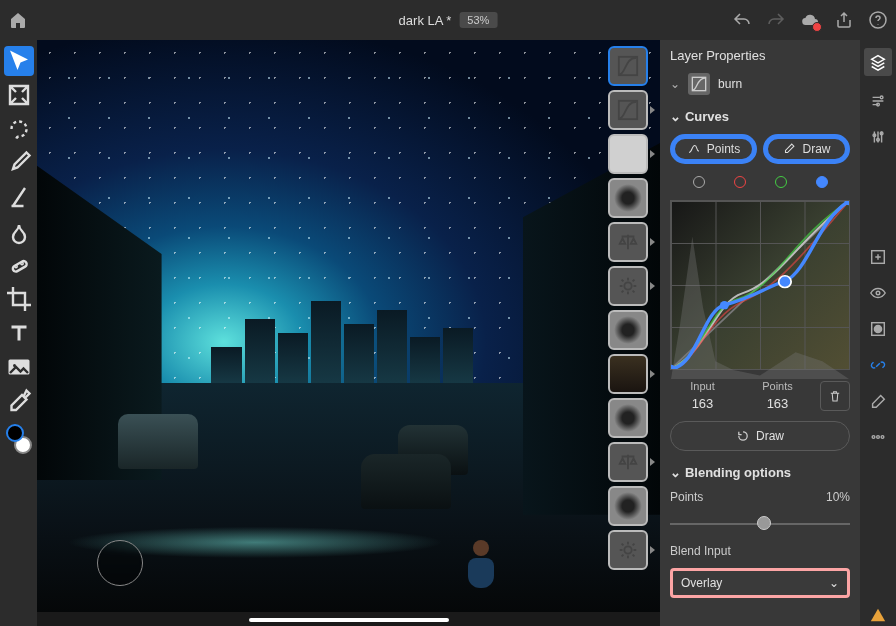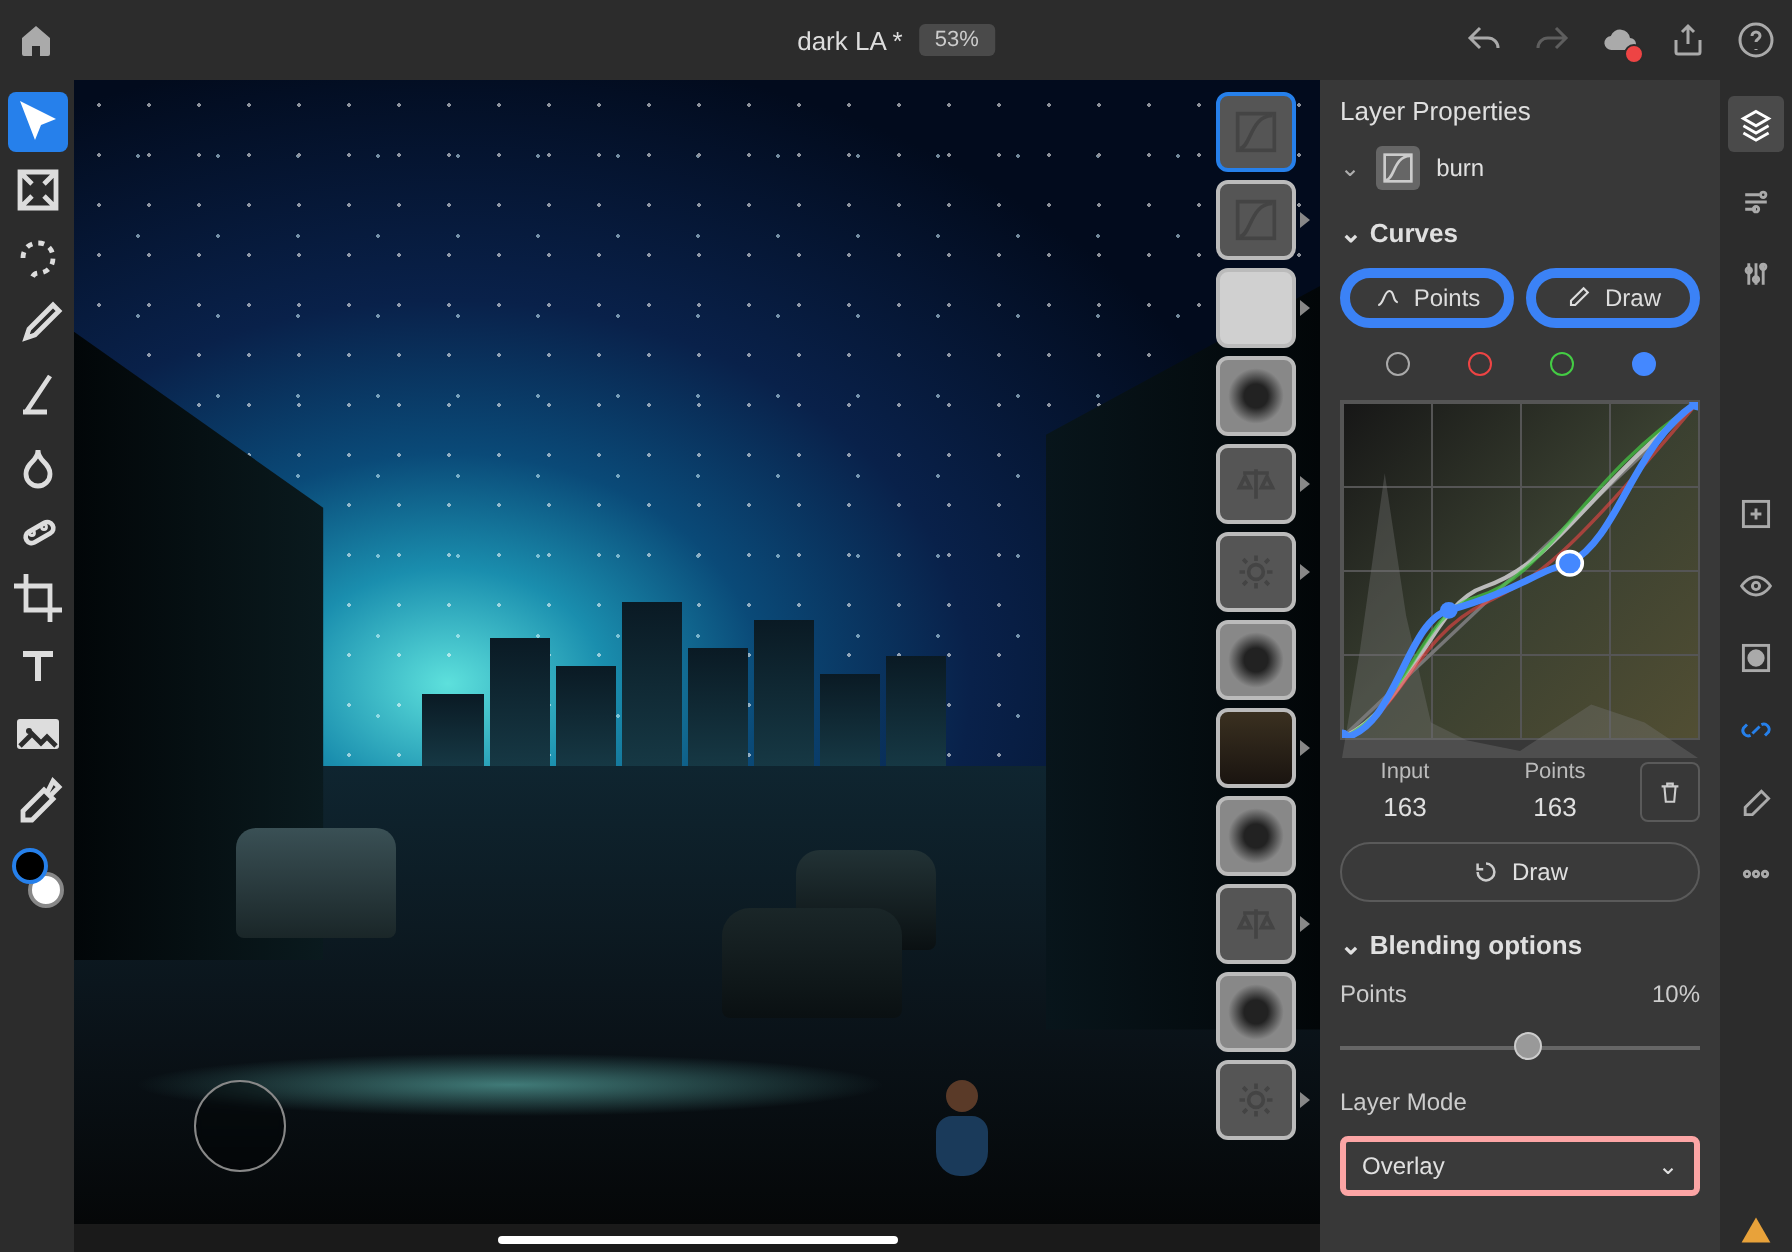--- a/index.html
+++ b/index.html
@@ -383,21 +383,21 @@
 
       <div class="op-row">
         <span>Points</span>
         <span>10%</span>
       </div>
       <div class="slider-wrap">
         <div class="slider-track"></div>
         <div class="slider-handle" style="left:52%"></div>
       </div>
 
-      <div style="font-size:12px;color:#ccc">Layer Mode</div>
+      <div style="font-size:12px;color:#ccc">Blend Input</div>
       <div class="select">
         <span>Overlay</span>
         <span>⌄</span>
       </div>
     </div>
 
     <div class="rrail">
       <div class="ricon active fill">
           <svg viewBox="0 0 20 20">
             <path d="M10 3l7 4-7 4-7-4zM3 11l7 4 7-4M3 15l7 4 7-4" fill="none" stroke="currentColor"></path>

